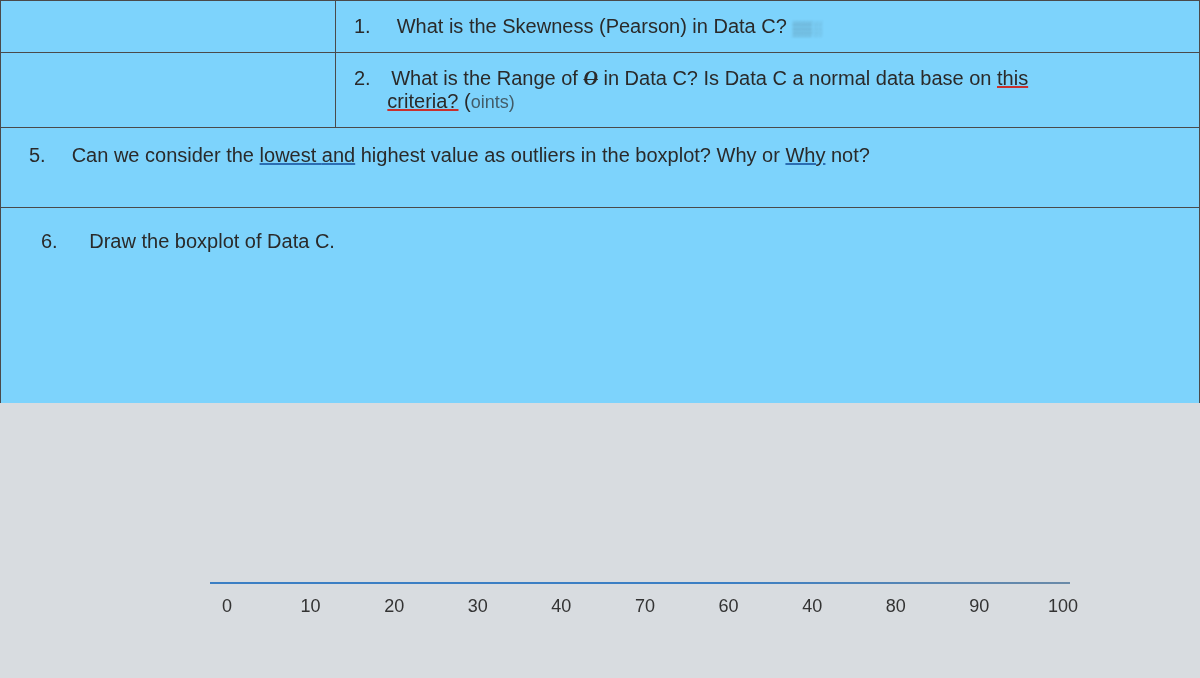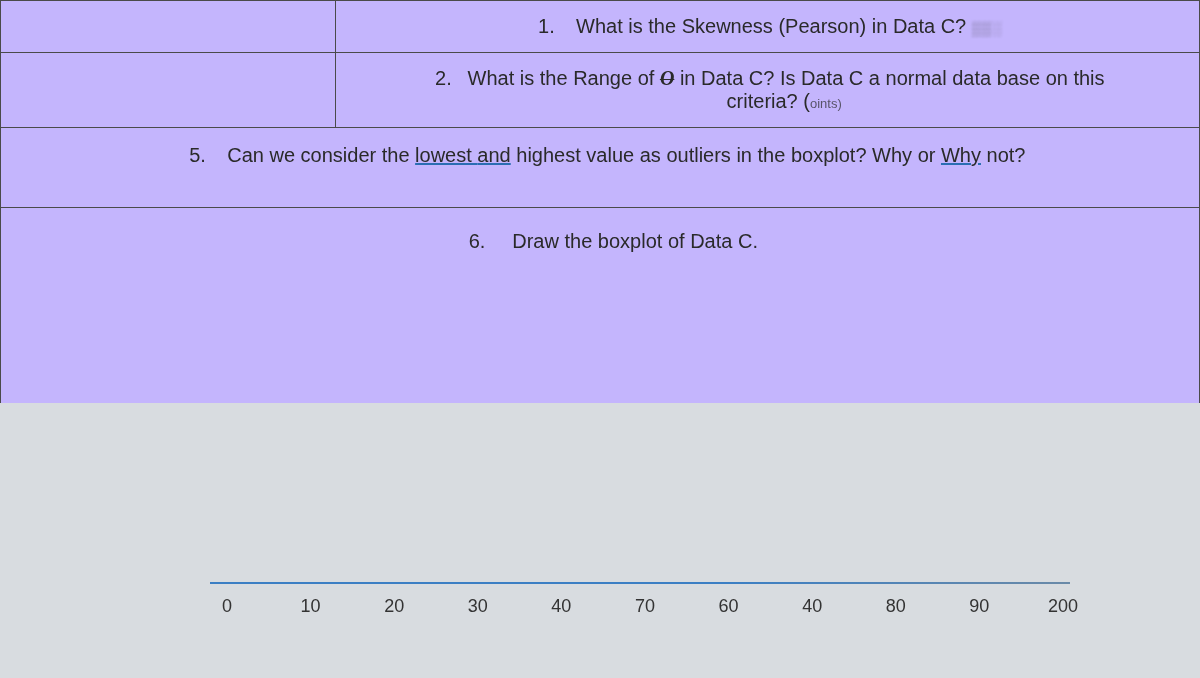--- a/index.html
+++ b/index.html
@@ -24,34 +24,34 @@
     table {
       width: 100%;
       border-collapse: collapse;
     }
     td {
       border: 1px solid #4a4a4a;
       padding: 14px 18px;
       font-size: 20px;
       color: #2a2a2a;
       vertical-align: top;
-      background: #c4b5fd;
-      text-align: center;
+      background: #7dd3fc;
     }
     .left-col {
       width: 335px;
     }
     .num {
       display: inline-block;
       min-width: 26px;
     }
     .qtext {
       display: inline;
     }
     .underline-red {
+      text-decoration: underline;
       text-decoration-color: #c9302c;
       text-decoration-thickness: 2px;
     }
     .underline-blue {
       text-decoration: underline;
       text-decoration-color: #2a6db3;
       text-decoration-thickness: 2px;
     }
     .sigma {
       font-family: "Times New Roman", serif;
@@ -99,21 +99,21 @@
       text-align: center;
     }
     .smudge {
       display: inline-block;
       filter: blur(1px);
       opacity: 0.5;
       font-size: 14px;
       vertical-align: middle;
     }
     .subscript-note {
-      font-size: 13px;
+      font-size: 18px;
       opacity: 0.7;
       filter: blur(0.4px);
     }
   </style>
 </head>
 <body>
 
 <div class="page">
   <table>
     <tbody>
@@ -155,16 +155,16 @@
       <span>0</span>
       <span>10</span>
       <span>20</span>
       <span>30</span>
       <span>40</span>
       <span>70</span>
       <span>60</span>
       <span>40</span>
       <span>80</span>
       <span>90</span>
-      <span>200</span>
+      <span>100</span>
     </div>
   </div>
 </div>
 
 </body></html>

